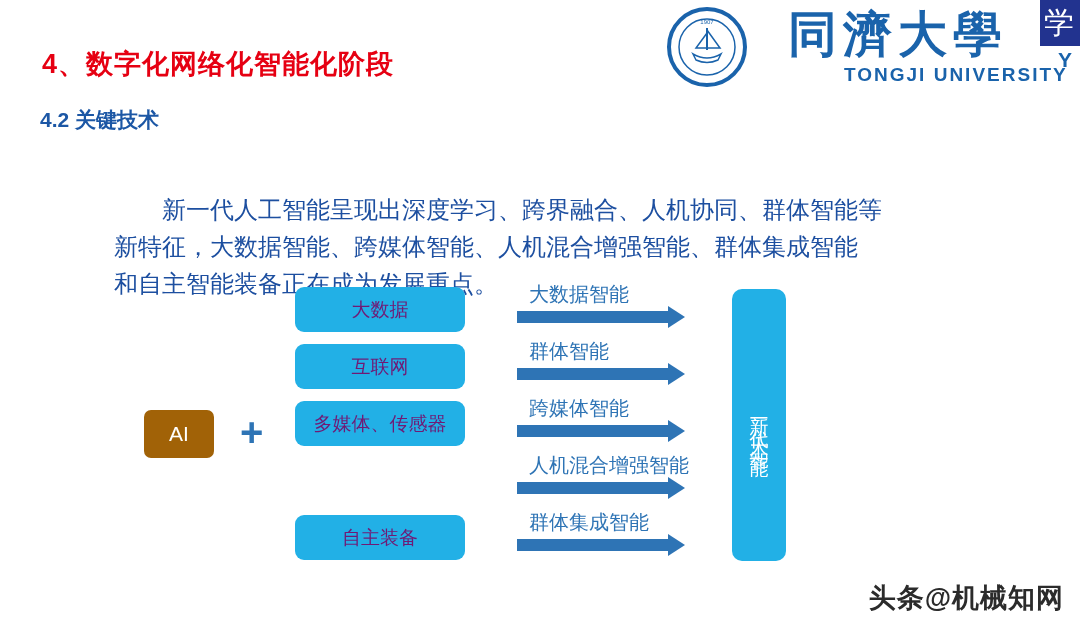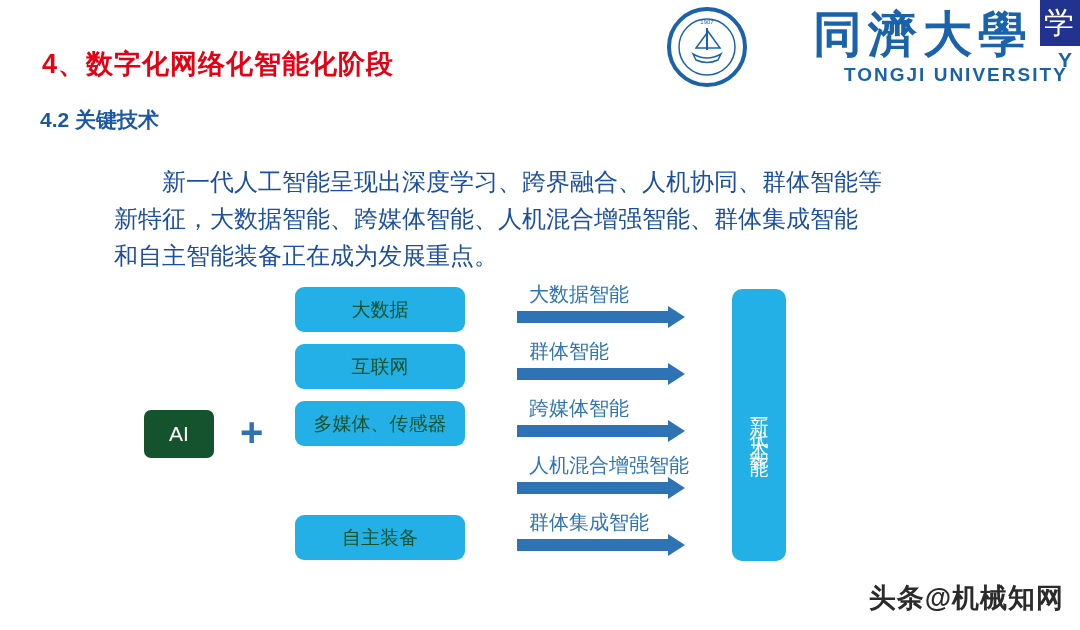--- a/index.html
+++ b/index.html
@@ -17,21 +17,21 @@
   .subtitle {
     position:absolute; left:40px; top:106px;
     font-size:21px; font-weight:bold; color:#1c57a5;
   }
 
   
   .emblem { position:absolute; left:666px; top:6px; width:82px; height:82px; }
   .logo-cn {
     position:absolute; left:788px; top:2px; width:270px;
     font-family:"Liberation Serif", serif; font-weight:bold;
-    font-size:49px; color:#1a63ab; letter-spacing:6px; white-space:nowrap;text-align:center;
+    font-size:49px; color:#1a63ab; letter-spacing:6px; white-space:nowrap;
   }
   .logo-en {
     position:absolute; left:798px; top:64px;
     font-size:19px; font-weight:bold; color:#1a63ab; letter-spacing:2px;
     white-space:nowrap;
     margin-left:46px;
   }
   .corner-badge {
     position:absolute; right:0; top:0; width:40px; height:46px;
     background:#22338f; color:#ffffff; font-size:30px;
@@ -42,35 +42,35 @@
     position:absolute; right:8px; top:48px;
     font-size:21px; font-weight:bold; color:#1a63ab;
   }
 
   
   .paragraph {
     position:absolute; left:114px; top:164px; width:880px;
     font-family:"Liberation Serif", serif;
     font-size:24px; line-height:37px; color:#1d4fa0;
   }
-  .paragraph .l1 { text-indent:2em; }
+  .paragraph .l1 { text-indent:2em;margin-top:28px; }
 
   
   .ai-box {
     position:absolute; left:144px; top:410px; width:70px; height:48px;
-    background:#14532d; border-radius:7px; color:#fff;
+    background:#a16207; border-radius:7px; color:#fff;
     display:flex; align-items:center; justify-content:center; font-size:21px;
   }
   .plus {
     position:absolute; left:240px; top:410px;
     font-size:40px; font-weight:bold; color:#2e74b5;
   }
   .input-box {
     position:absolute; left:295px; width:170px; height:45px;
-    background:#22b0e6; border-radius:9px; color:#14532d;
+    background:#22b0e6; border-radius:9px; color:#701a75;
     display:flex; align-items:center; justify-content:center; font-size:19px;
   }
   .ib1 { top:287px; } .ib2 { top:344px; } .ib3 { top:401px; }
   .ib4 { top:458px; } .ib5 { top:515px; }
 
   .arrow-row { position:absolute; left:517px; width:170px; height:52px; }
   .ar1 { top:281px; } .ar2 { top:338px; } .ar3 { top:395px; }
   .ar4 { top:452px; } .ar5 { top:509px; }
   .arrow-label {
     font-size:20px; color:#2e74b5; padding-left:12px; height:22px;

